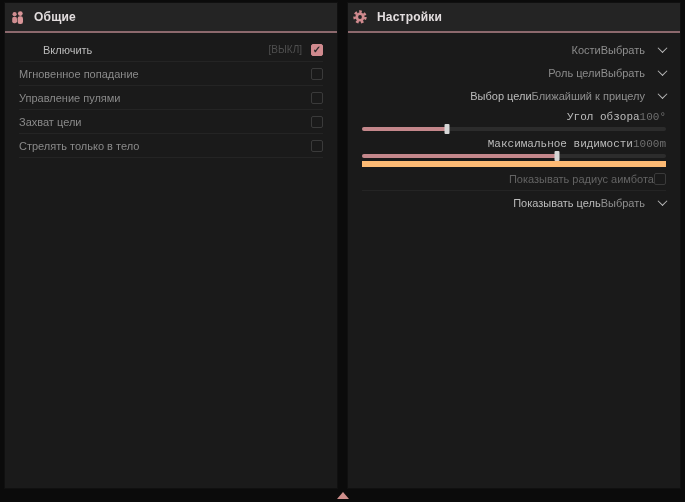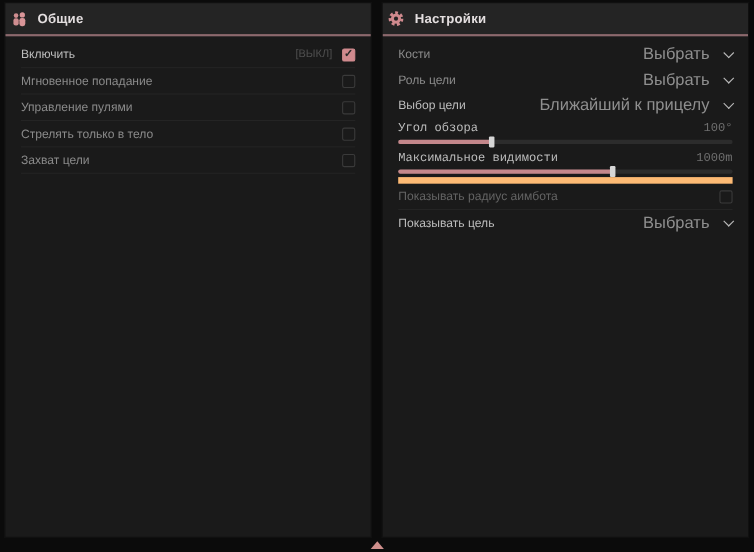--- a/index.html
+++ b/index.html
@@ -7,46 +7,46 @@
     width:685px;height:502px;position:relative;overflow:hidden;
     background:#0b0b0b;
     font-family:"Liberation Sans", sans-serif;
     -webkit-font-smoothing:antialiased;
   }
   .panel{
     position:absolute;top:2px;height:487px;width:334px;
     background:#1a1a1a;border:1px solid #101010;box-sizing:border-box;
   }
   .panel-left{left:4px;}
-  .panel-right{left:347px;}
+  .panel-right{left:347px;text-align:right;}
   .panel-header{
     height:28px;background:#242424;border-bottom:2px solid #8c696d;
     display:flex;align-items:center;gap:9px;padding-left:4px;
   }
   .panel-title{
     color:#e3dedf;font-size:12px;font-weight:bold;letter-spacing:.2px;
   }
   .hicon{width:16px;height:16px;display:flex;align-items:center;justify-content:center;}
   .rows{padding:5px 14px 0 14px;}
   .row{display:flex;align-items:center;height:23px;position:relative;}
   .row.slider{display:block;height:25px;padding-top:2px;font-family:Liberation Mono, monospace;}
   .row.sep{border-bottom:1px solid #242424;}
   .row.sep-top{border-top:6px solid #fdba74;}
   .lbl{flex:1;color:#8a8a8a;font-size:11px;}
-  .row.bright .lbl{color:#bcbcbc;}
+  .row.bright .lbl{color:#bcbcbc;margin-left:24px;}
   .row.dim .lbl{color:#636363;}
   .hotkey{color:#4f4f4f;font-size:10px;margin-right:9px;margin-left:36px;}
   .cb{
     width:12px;height:12px;box-sizing:border-box;border:1px solid #3a3a3a;
     border-radius:2px;flex:0 0 auto;display:flex;align-items:center;justify-content:center;
   }
   .cb.on{background:#d08a8e;border-color:#d08a8e;}
   .tick{color:#2a2a2a;font-size:10px;font-weight:bold;line-height:1;}
   .dd{display:flex;align-items:center;cursor:default;}
-  .ddv{color:#8f8f8f;font-size:15px;}
+  .ddv{color:#8f8f8f;font-size:11px;}
   .chev{
     width:6px;height:6px;border-right:1.5px solid #b9b9b9;border-bottom:1.5px solid #b9b9b9;
     transform:rotate(45deg) translate(-1px,-1px);margin-left:14px;display:inline-block;
   }
   .row-top{display:flex;align-items:center;height:15px;}
   .val{color:#6f6f6f;font-size:11px;}
   .track{position:relative;height:4px;background:#2c2c2c;border-radius:2px;margin-top:3px;}
   .fill{height:100%;background:#c4878b;border-radius:2px 0 0 2px;}
   .handle{
     position:absolute;top:-3px;width:5px;height:10px;background:#d6d6d6;
@@ -83,25 +83,25 @@
       </div>
       <div class="row checkbox sep">
         <span class="lbl">Мгновенное попадание</span>
         <span class="cb"></span>
       </div>
       <div class="row checkbox sep">
         <span class="lbl">Управление пулями</span>
         <span class="cb"></span>
       </div>
       <div class="row checkbox sep">
-        <span class="lbl">Стрелять только в тело</span>
+        <span class="lbl">Захват цели</span>
         <span class="cb"></span>
       </div>
       <div class="row checkbox sep">
-        <span class="lbl">Захват цели</span>
+        <span class="lbl">Стрелять только в тело</span>
         <span class="cb"></span>
       </div>
     </div>
 </div>
 
 <div class="panel panel-right">
   <div class="panel-header">
     <span class="hicon">
       <svg width="16" height="16" viewBox="0 0 16 16">
         <circle cx="8" cy="8" r="4.6" fill="#d08a8e"></circle>

